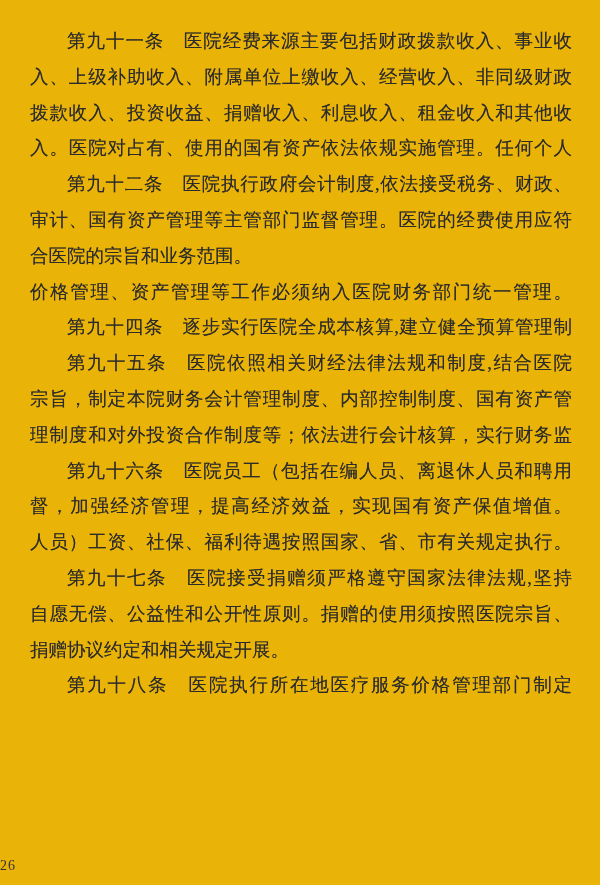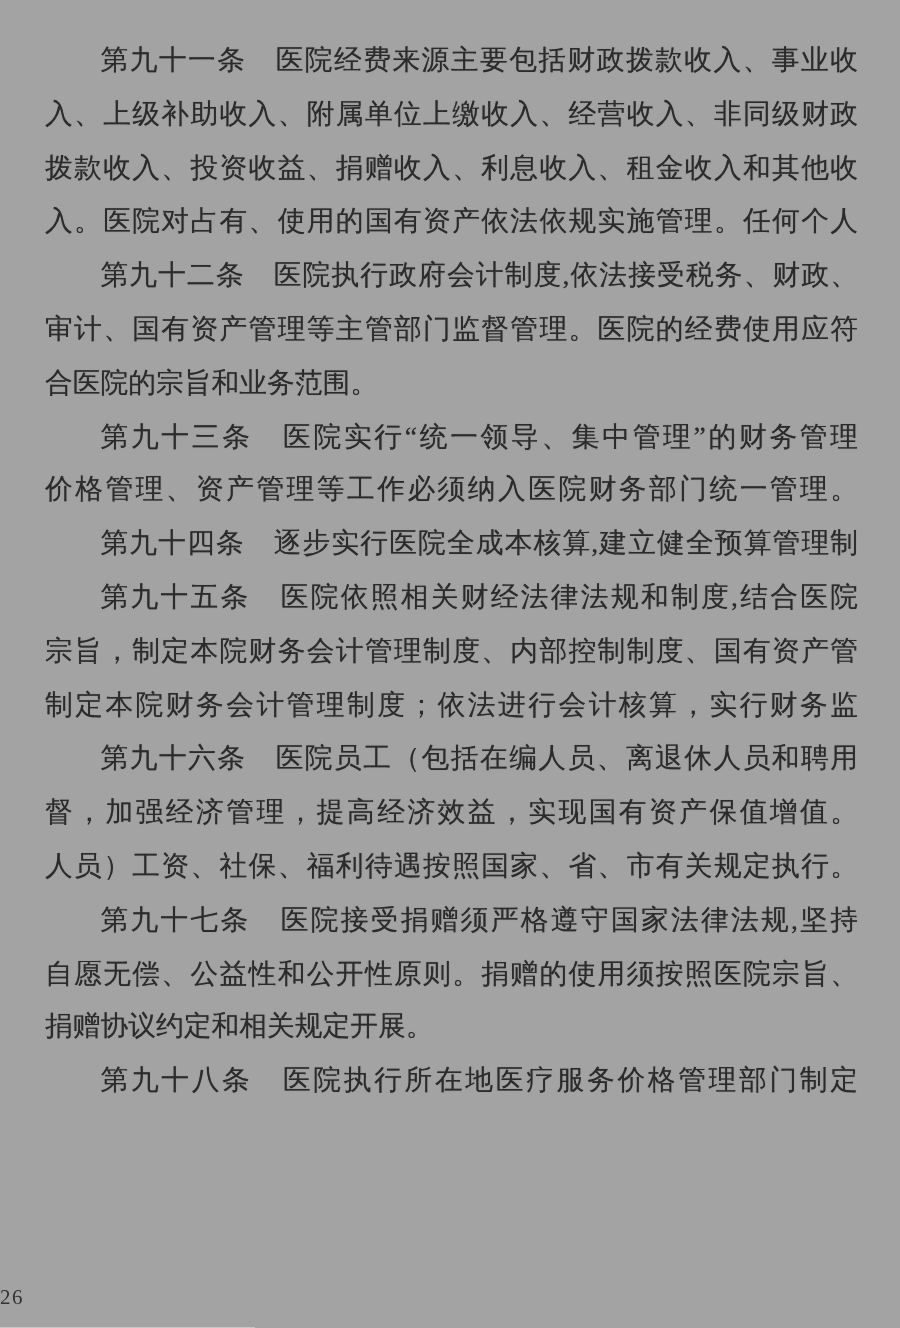--- a/index.html
+++ b/index.html
@@ -11,21 +11,21 @@
     width: 600px;
     height: 885px;
     overflow: hidden;
     position: relative;
     font-family: "Liberation Serif", "DejaVu Serif", serif;
     color: #2b2b2b;
   }
   .page {
     position: absolute;
     inset: 0;
-    background: #a3a3a3;
+    background: #eab308;
   }
   .text-block {
     position: absolute;
     top: 24px;
     left: 30px;
     width: 542px;
   }
   .line {
     height: 35.8px;
     line-height: 35.8px;
@@ -60,26 +60,25 @@
 
 <div class="page">
   <div class="text-block">
       <div class="line first stretch">第九十一条　医院经费来源主要包括财政拨款收入、事业收</div>
       <div class="line stretch">入、上级补助收入、附属单位上缴收入、经营收入、非同级财政</div>
       <div class="line stretch">拨款收入、投资收益、捐赠收入、利息收入、租金收入和其他收</div>
       <div class="line stretch">入。医院对占有、使用的国有资产依法依规实施管理。任何个人</div>
       <div class="line first stretch">第九十二条　医院执行政府会计制度,依法接受税务、财政、</div>
       <div class="line stretch">审计、国有资产管理等主管部门监督管理。医院的经费使用应符</div>
       <div class="line">合医院的宗旨和业务范围。</div>
-      <div class="line first stretch">第九十三条　医院实行“统一领导、集中管理”的财务管理</div>
       <div class="line stretch">价格管理、资产管理等工作必须纳入医院财务部门统一管理。</div>
       <div class="line first stretch">第九十四条　逐步实行医院全成本核算,建立健全预算管理制</div>
       <div class="line first stretch">第九十五条　医院依照相关财经法律法规和制度,结合医院</div>
       <div class="line stretch">宗旨，制定本院财务会计管理制度、内部控制制度、国有资产管</div>
-      <div class="line stretch">制定本院财务会计管理制度；依法进行会计核算，实行财务监</div>
+      <div class="line stretch">理制度和对外投资合作制度等；依法进行会计核算，实行财务监</div>
       <div class="line first stretch">第九十六条　医院员工（包括在编人员、离退休人员和聘用</div>
       <div class="line stretch">督，加强经济管理，提高经济效益，实现国有资产保值增值。</div>
       <div class="line stretch">人员）工资、社保、福利待遇按照国家、省、市有关规定执行。</div>
       <div class="line first stretch">第九十七条　医院接受捐赠须严格遵守国家法律法规,坚持</div>
       <div class="line stretch">自愿无偿、公益性和公开性原则。捐赠的使用须按照医院宗旨、</div>
       <div class="line">捐赠协议约定和相关规定开展。</div>
       <div class="line first stretch">第九十八条　医院执行所在地医疗服务价格管理部门制定</div>
     </div>
   <div class="page-number">26</div>
 </div>

